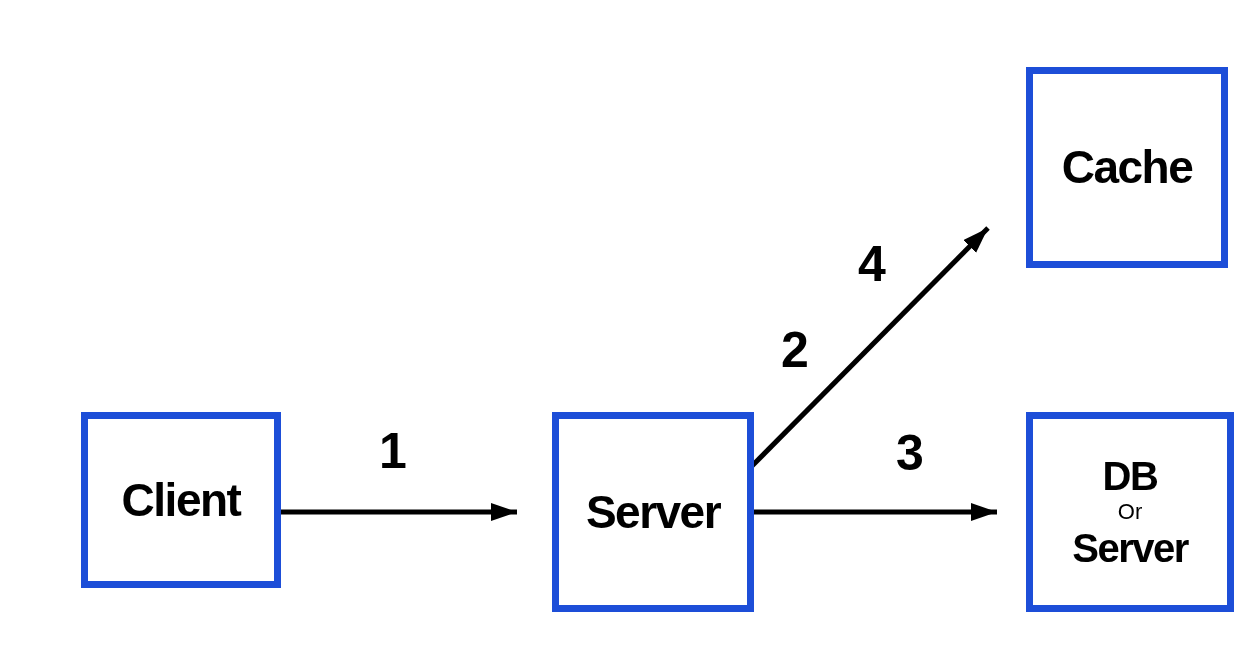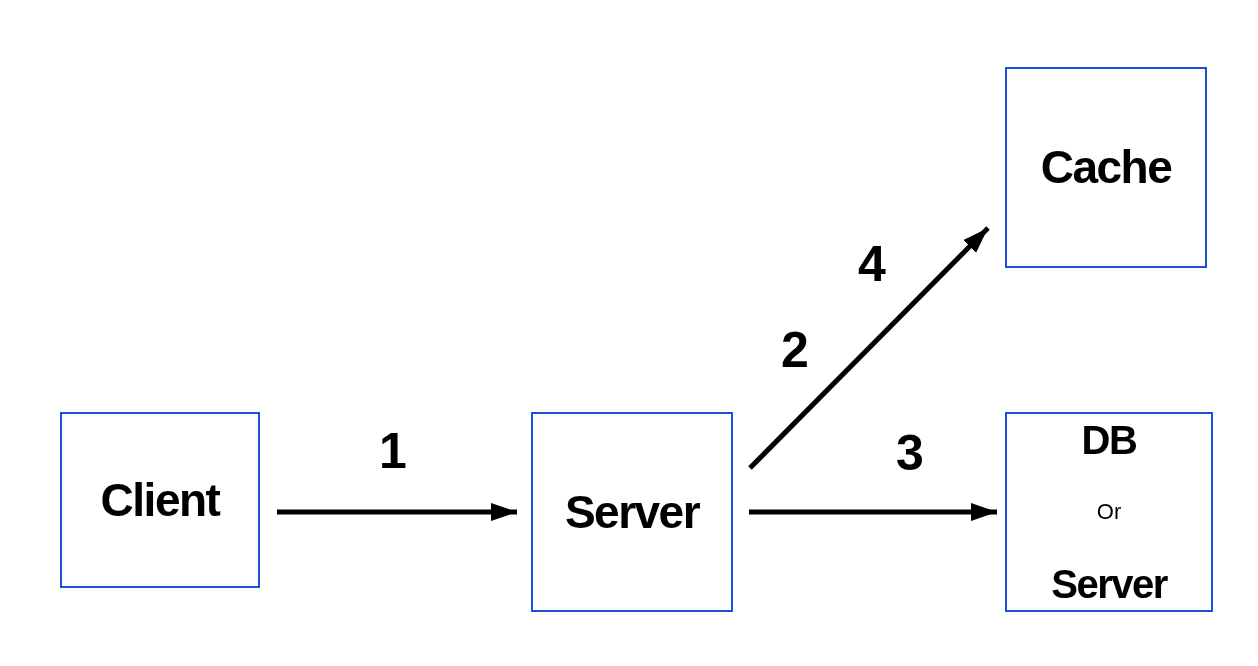--- a/index.html
+++ b/index.html
@@ -14,36 +14,37 @@
     color: #000000;
   }
   .edges-layer {
     position: absolute;
     left: 0; top: 0;
     width: 1258px;
     height: 666px;
   }
   .node {
     position: absolute;
-    border: 2px solid #1d4ed8;
+    border: 7px solid #1d4ed8;
     background: #ffffff;
     display: flex;
     flex-direction: column;
     align-items: center;
     justify-content: center;
     font-weight: bold;
     font-size: 46px;
     letter-spacing: -1.5px;
     text-align: center;
     line-height: 1.05;
+    margin-left: 21px;
   }
   .node-client { left: 60px;  top: 412px; width: 200px; height: 176px; }
   .node-server { left: 531px; top: 412px; width: 202px; height: 200px; }
   .node-cache  { left: 1005px; top: 67px;  width: 202px; height: 201px; }
-  .node-db     { left: 1005px; top: 412px; width: 208px; height: 200px; font-size: 40px; gap: 36px; }
+  .node-db     { left: 1005px; top: 412px; width: 208px; height: 200px; font-size: 40px; }
   .db-line-or {
     font-size: 22px;
     font-weight: 400;
     letter-spacing: 0;
     margin: 3px 0;
   }
   .edge-label {
     position: absolute;
     transform: translate(-50%, -50%);
     font-weight: bold;

